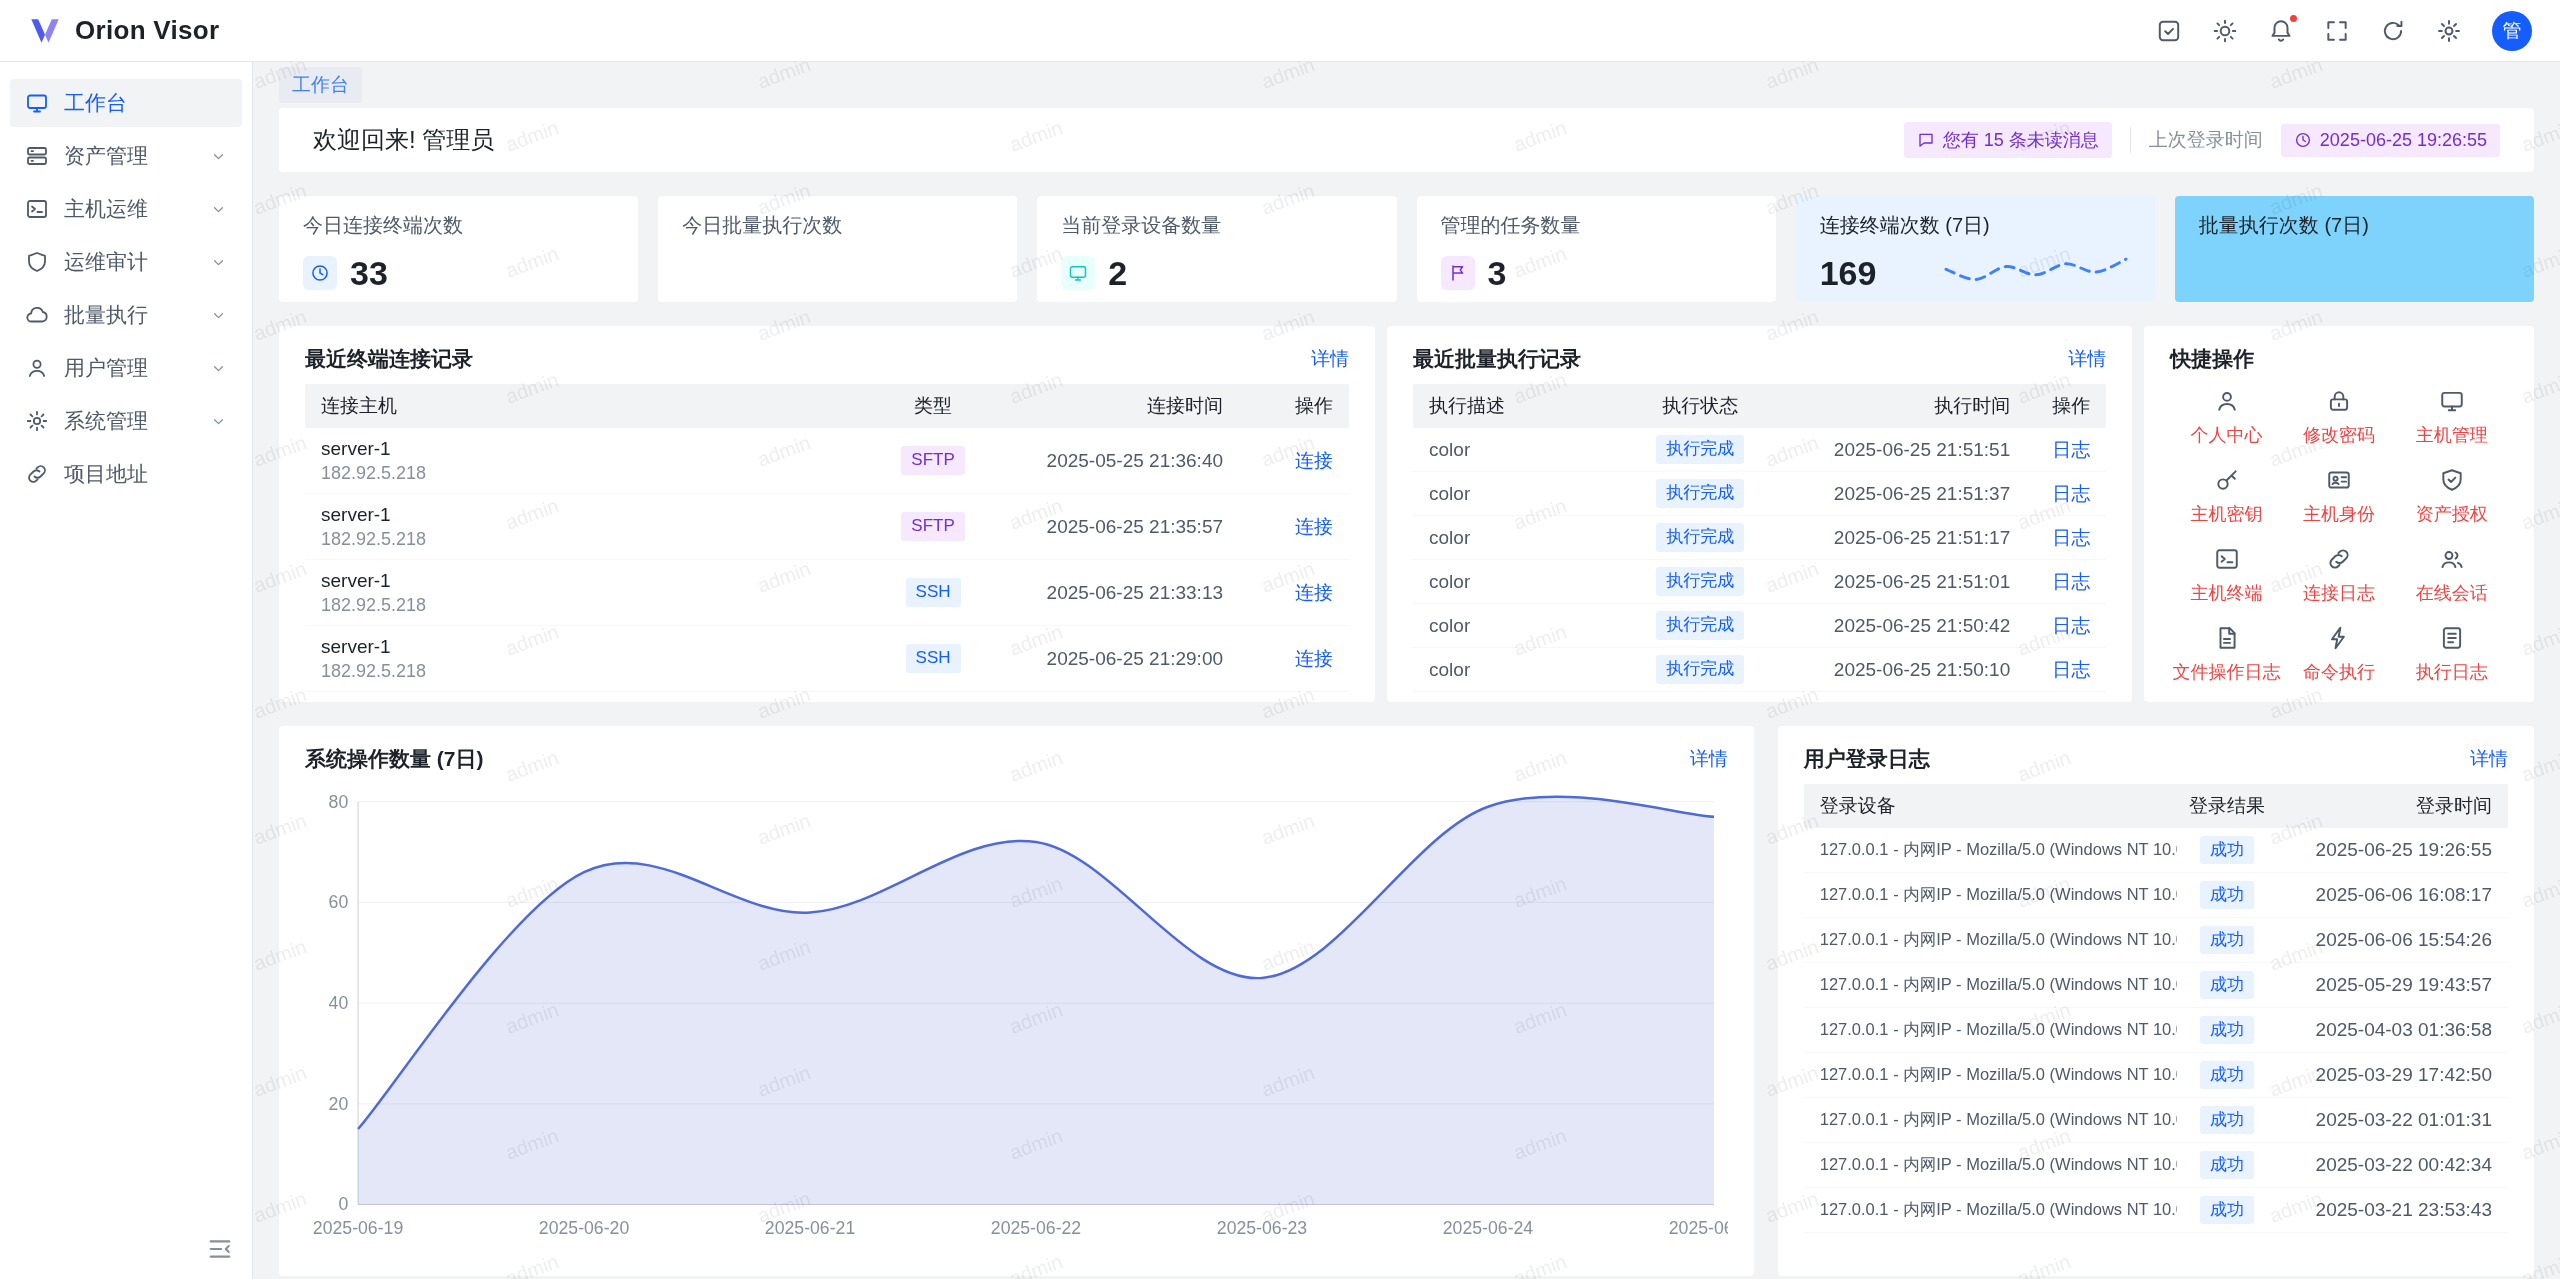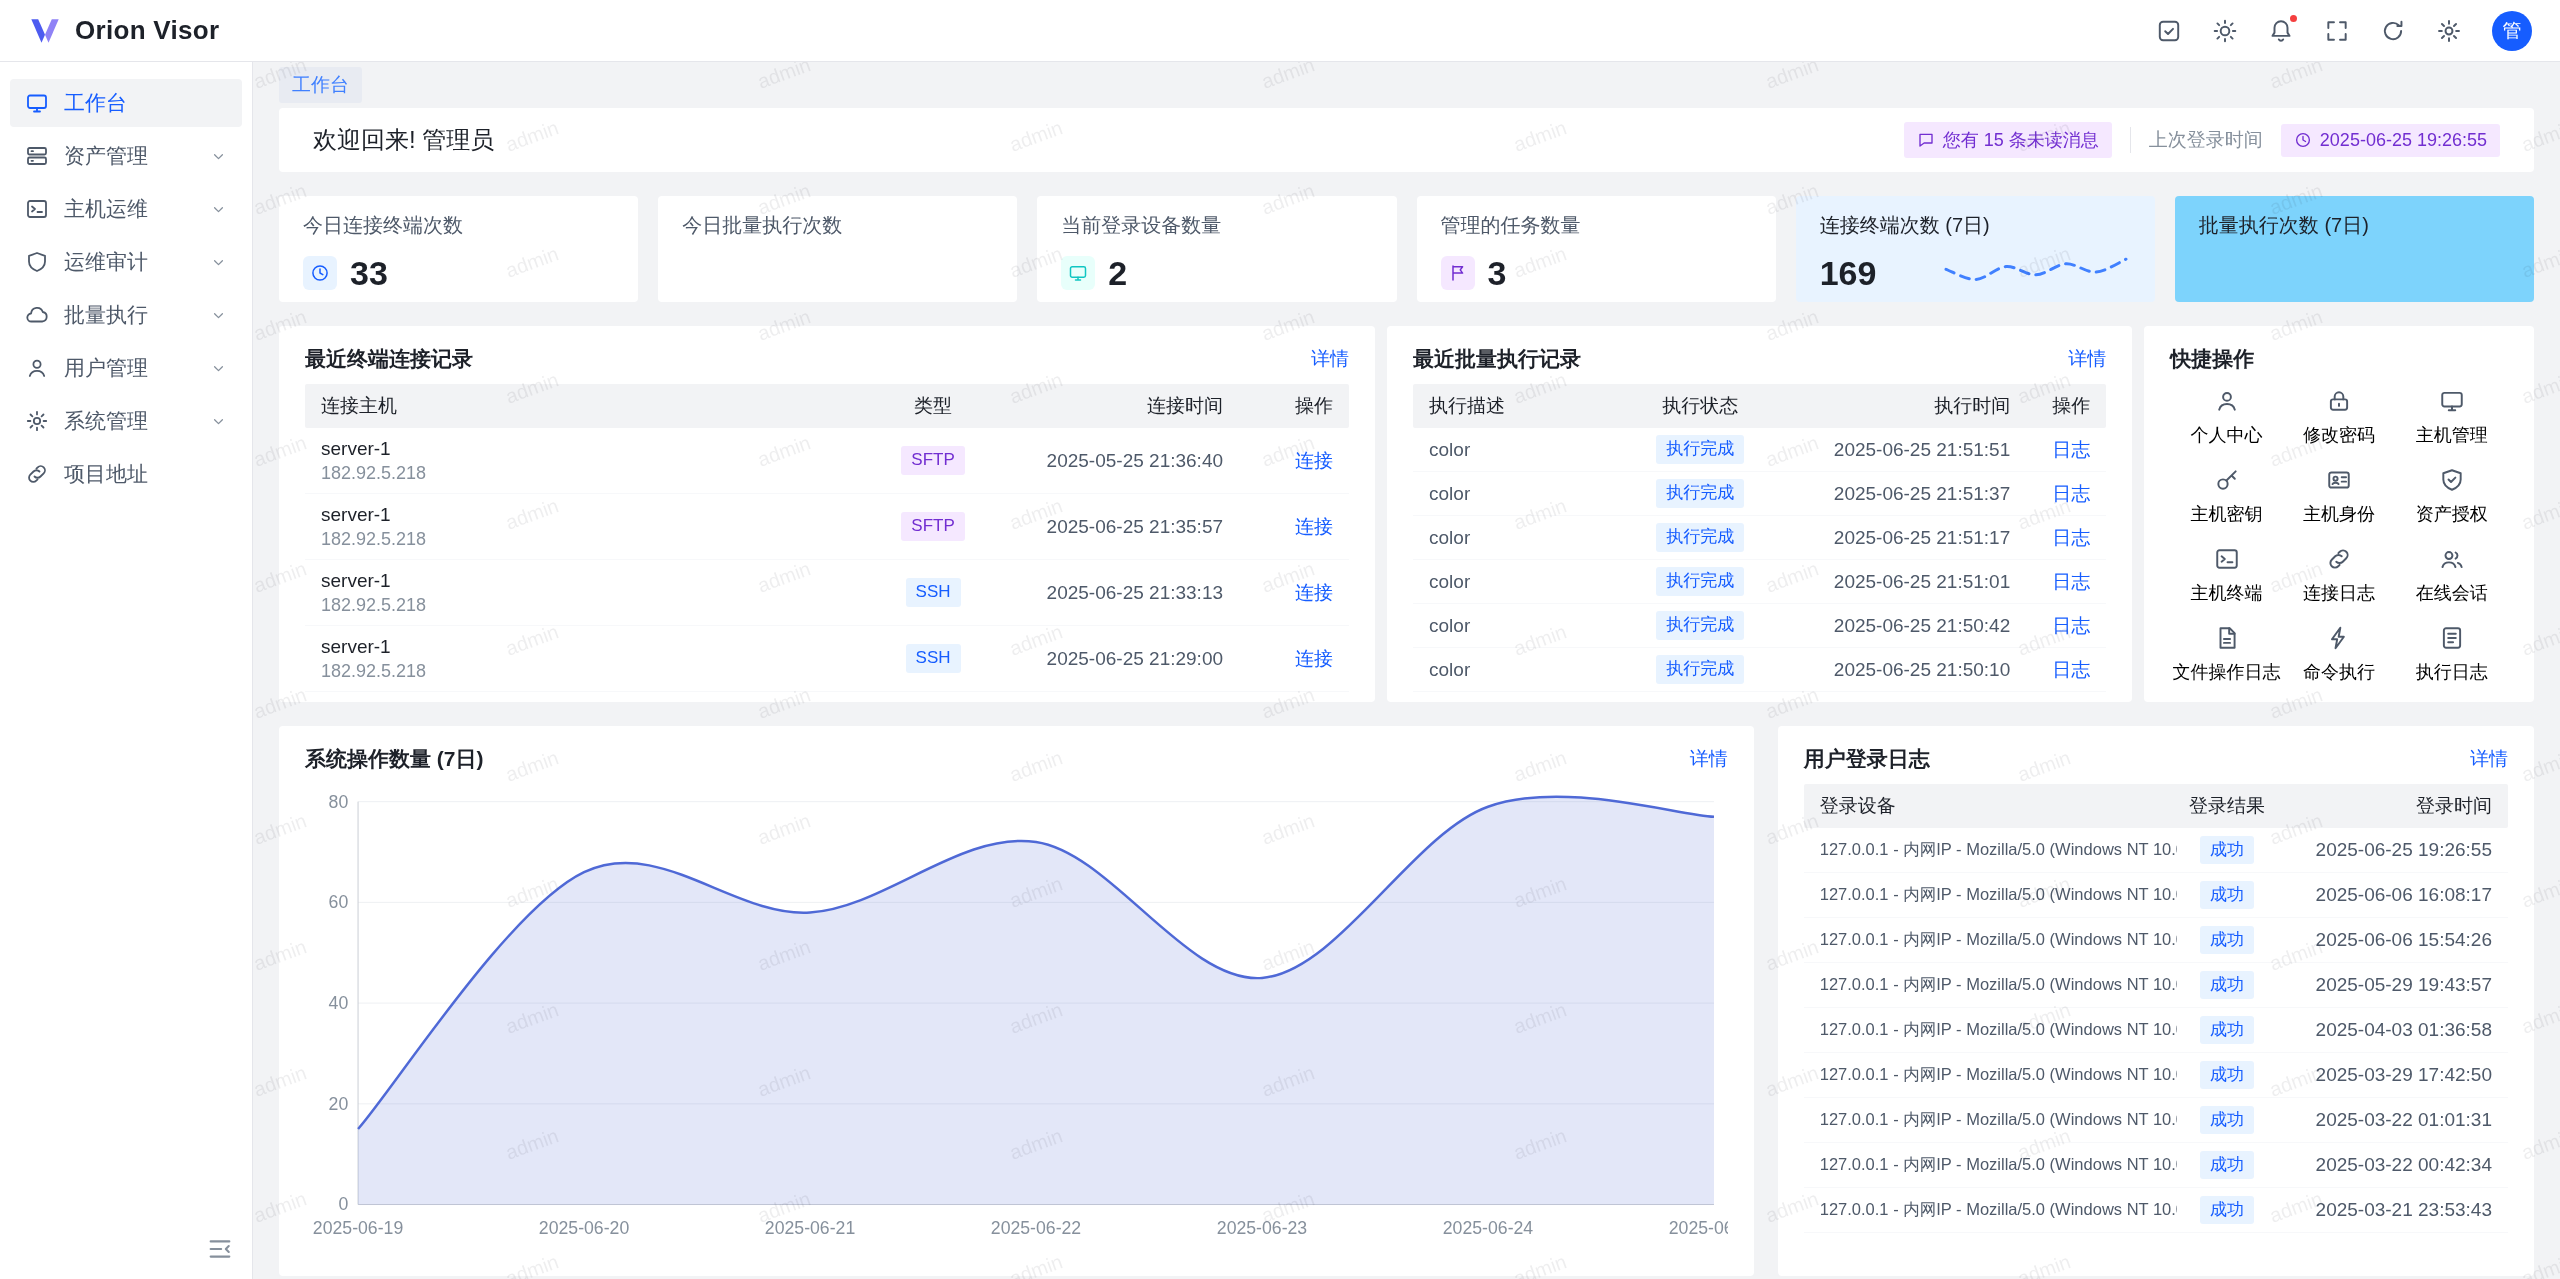--- a/index.html
+++ b/index.html
@@ -98,21 +98,21 @@
   .col-result{width:100px;text-align:center}
   .col-ltime{width:215px;text-align:right}
   .tag{display:inline-block;font-size:17px;padding:4px 10px;border-radius:3px;line-height:1.2}
   .tag-blue{background:#E8F3FF;color:#165DFF}
   .tag-purple{background:#F5E8FF;color:#722ED1}
 
   
   .quick-grid{display:grid;grid-template-columns:repeat(3,1fr);row-gap:20px;margin-top:8px}
   .quick-item{display:flex;flex-direction:column;align-items:center;gap:9px;cursor:pointer}
   .quick-icon{width:26px;height:26px;color:#4E5969}
-  .quick-label{font-size:18px;color:#000000;white-space:nowrap}
+  .quick-label{font-size:18px;color:#ef4444;white-space:nowrap}
 
   #main-chart{width:100%;height:auto}
   .symbols{position:absolute;width:0;height:0;overflow:hidden}
 </style>
 </head>
 <body>
 
 <svg class="symbols" aria-hidden="true">
   <symbol id="i-monitor" viewBox="0 0 24 24">
       <rect x="3" y="4.5" width="18" height="12.5" rx="2"></rect>

